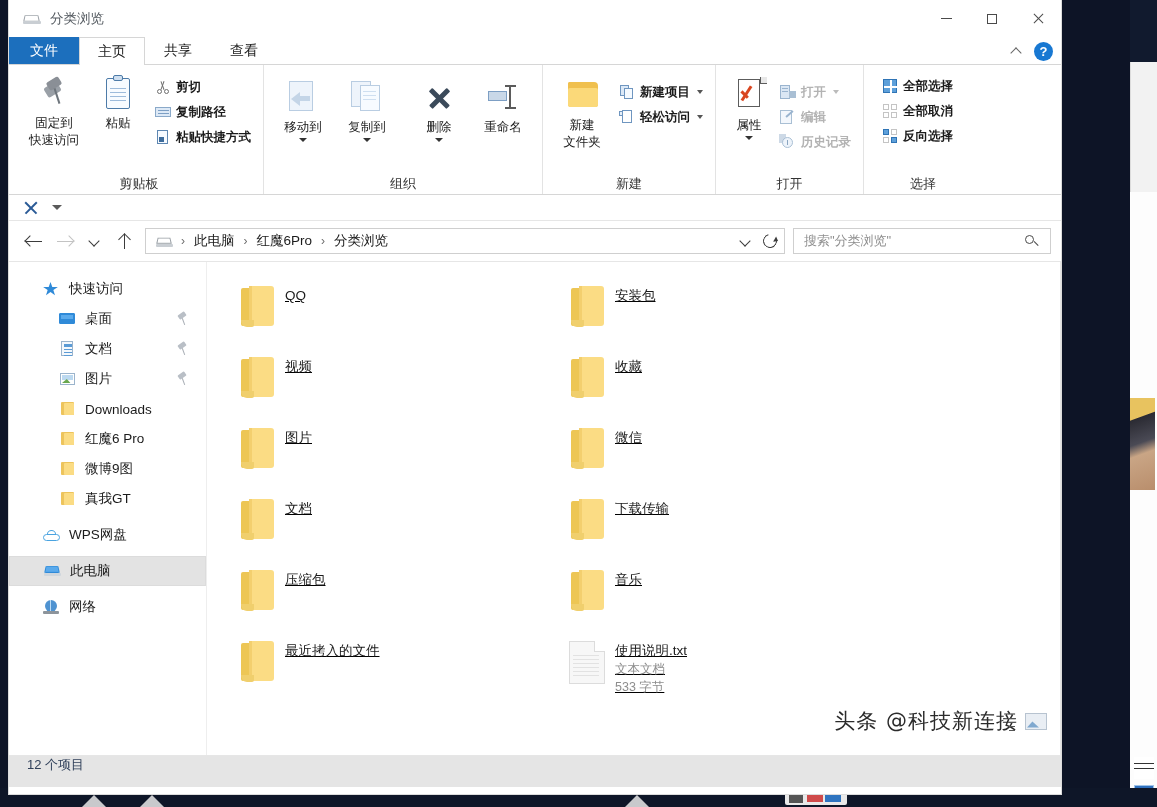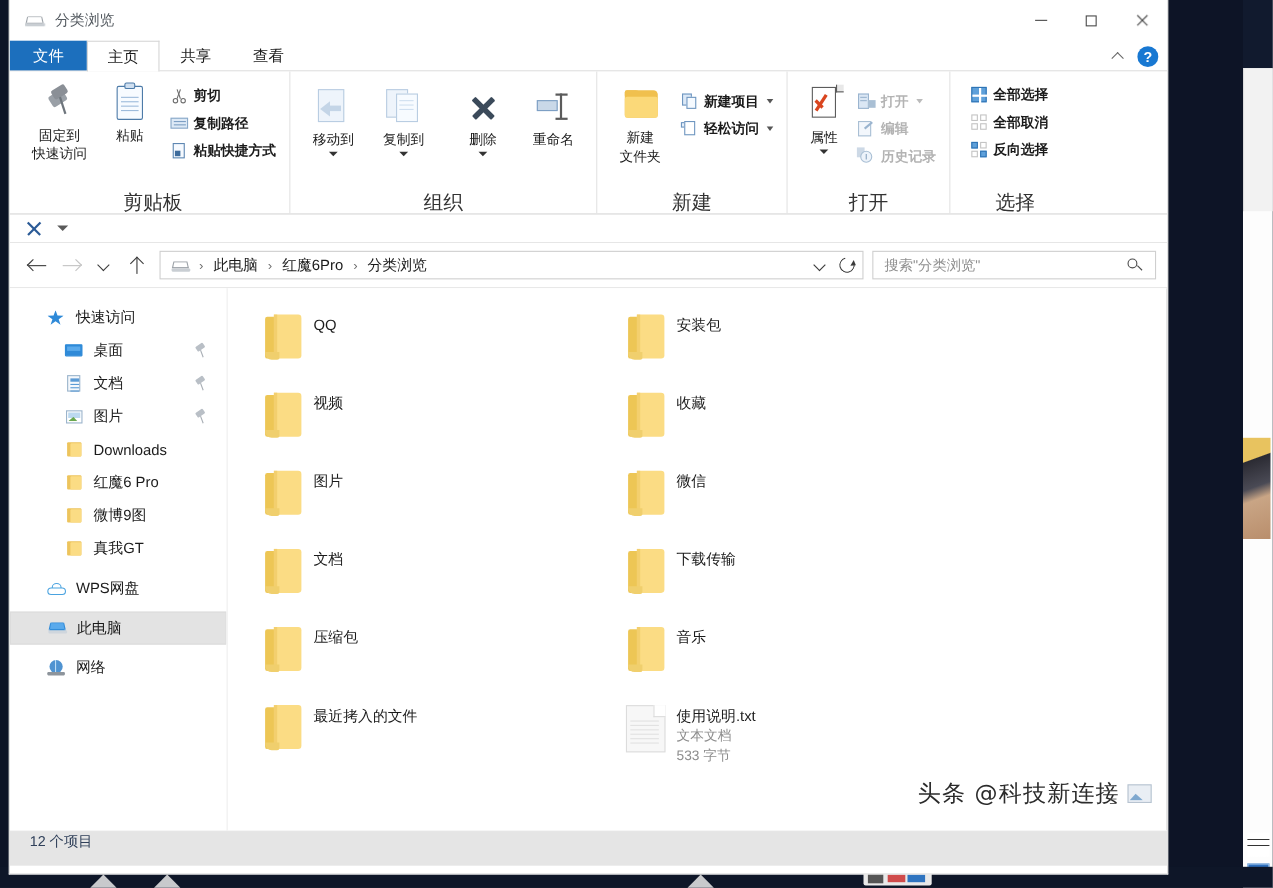--- a/index.html
+++ b/index.html
@@ -94,21 +94,21 @@
   }
 
   
   #ribbon {
     position: relative; height: 130px; background: #ffffff;
     border-bottom: 1px solid #d6d6d6; display:flex; align-items:stretch;
     padding-left: 6px;
   }
   .rgroup { position:relative; display:flex; flex-direction:column; border-right:1px solid #e3e3e3; }
   .rgroup-items { flex:1; display:flex; align-items:flex-start; padding: 6px 8px 0 8px; gap: 2px;}
-  .rgroup-label { height: 20px; text-align:center; font-size:18px; color:#333; line-height:20px; }
+  .rgroup-label { height: 20px; text-align:center; font-size:13px; color:#333; line-height:20px; }
 
   .big-btn {
     width: 62px; display:flex; flex-direction:column; align-items:center;
     padding-top: 4px; cursor:default; text-align:center;
   }
   .big-btn .bb-label { font-size:12.5px; color:#1b1b1b; line-height:17px; margin-top:4px; }
   .big-icon { width:36px; height:36px; position:relative; }
   .small-col { display:flex; flex-direction:column; gap:3px; padding-top:5px; }
   .small-btn { display:flex; align-items:center; gap:5px; height:22px; padding: 0 4px; cursor:default;font-weight:bold; }
   .small-btn .sb-label { font-size:12.5px; color:#1b1b1b; white-space:nowrap; }
@@ -291,21 +291,21 @@
   }
   .folder-ic .main {
     position:absolute; left:8px; top:0; width:25px; height:40px; background:#fbdc84; border-radius:0 3px 3px 3px;
   }
   .folder-ic .shade { position:absolute; left:8px; top:0; width:3px; height:40px; background:#f3cf6e;}
   .folder-ic .notch { position:absolute; left:0px; bottom:-1px; width:13px; height:7px; background:#f0cf6d; border-radius:0 0 2px 6px;}
   .txt-ic { width:36px; height:43px; position:relative; }
   .txt-ic .pg { position:absolute; left:0; top:0; width:36px; height:43px; background:#f7f7f7; border:1px solid #dcdcdc;}
   .txt-ic .fold { position:absolute; right:0; top:0; width:11px; height:11px; background:#ffffff; border-left:1px solid #dcdcdc; border-bottom:1px solid #dcdcdc;}
   .txt-ic .l { position:absolute; left:4px; width:26px; height:1px; background:#e2e2e2;}
-  .fi-text { padding-top:2px; }
+  .fi-text { padding-top:2px;text-decoration:underline; }
   .fi-name { font-size:13.5px; color:#1b1b1b; line-height:19px; }
   .fi-meta { font-size:12.5px; color:#8d8d8d; line-height:18px; }
 
   
   #watermark {
     position:absolute; right: 14px; bottom: 20px; display:flex; align-items:center; gap:5px;
     font-size:21px; color:#2b2b2b; letter-spacing:1px; font-family:"DejaVu Sans", sans-serif;
   }
   #wm-badge { width:22px; height:17px; position:relative; margin-left:2px;}
   #wm-badge .p { position:absolute; left:0; top:0; width:22px;height:17px; background:#e9eef4; border:1px solid #b7c3d0;}

